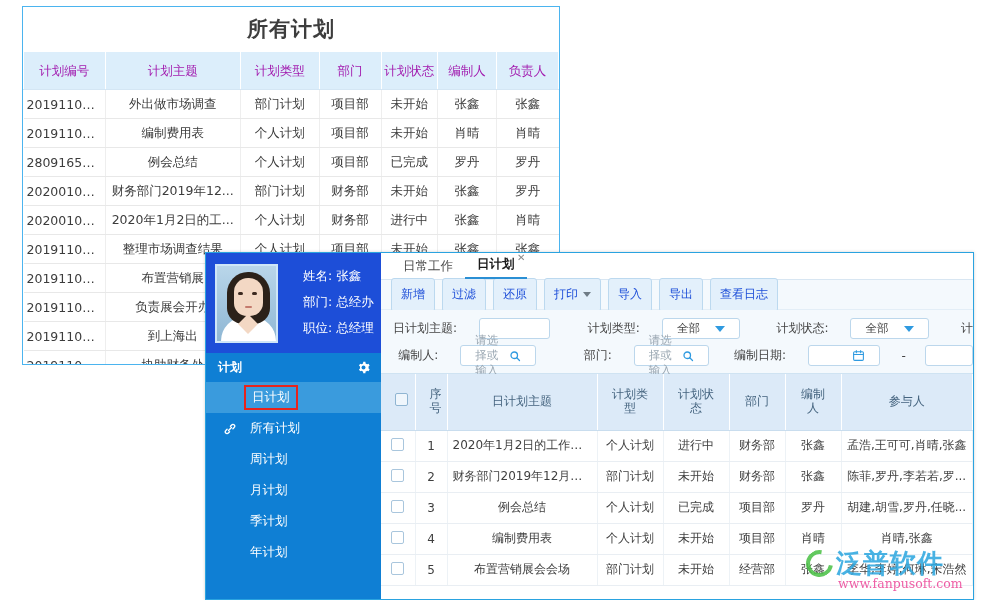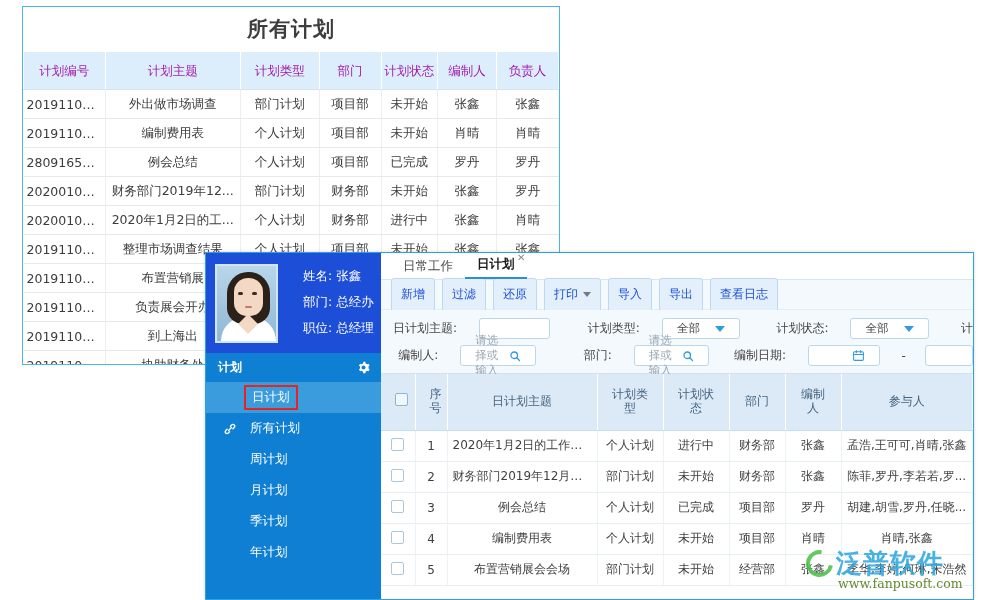--- a/index.html
+++ b/index.html
@@ -223,21 +223,21 @@
     border: 4px solid #4ec24a; border-right-color: transparent;
     transform: rotate(-35deg);
   }
   .wm-text {
     position: absolute; left: 30px; top: 0;
     font-size: 26px; font-weight: bold; color: #2fa8e0;
     letter-spacing: 1px; font-family: "DejaVu Sans", sans-serif;
   }
   .wm-url {
     position: absolute; left: 32px; top: 30px;
-    font-size: 12.5px; color: #4d7c0f;
+    font-size: 12.5px; color: #ec4899;
     font-family: "DejaVu Serif", serif;
   }
 </style>
 </head>
 <body>
 
 <div id="root">
 
   <div class="bg-window">
     <div class="bg-title">所有计划</div>

